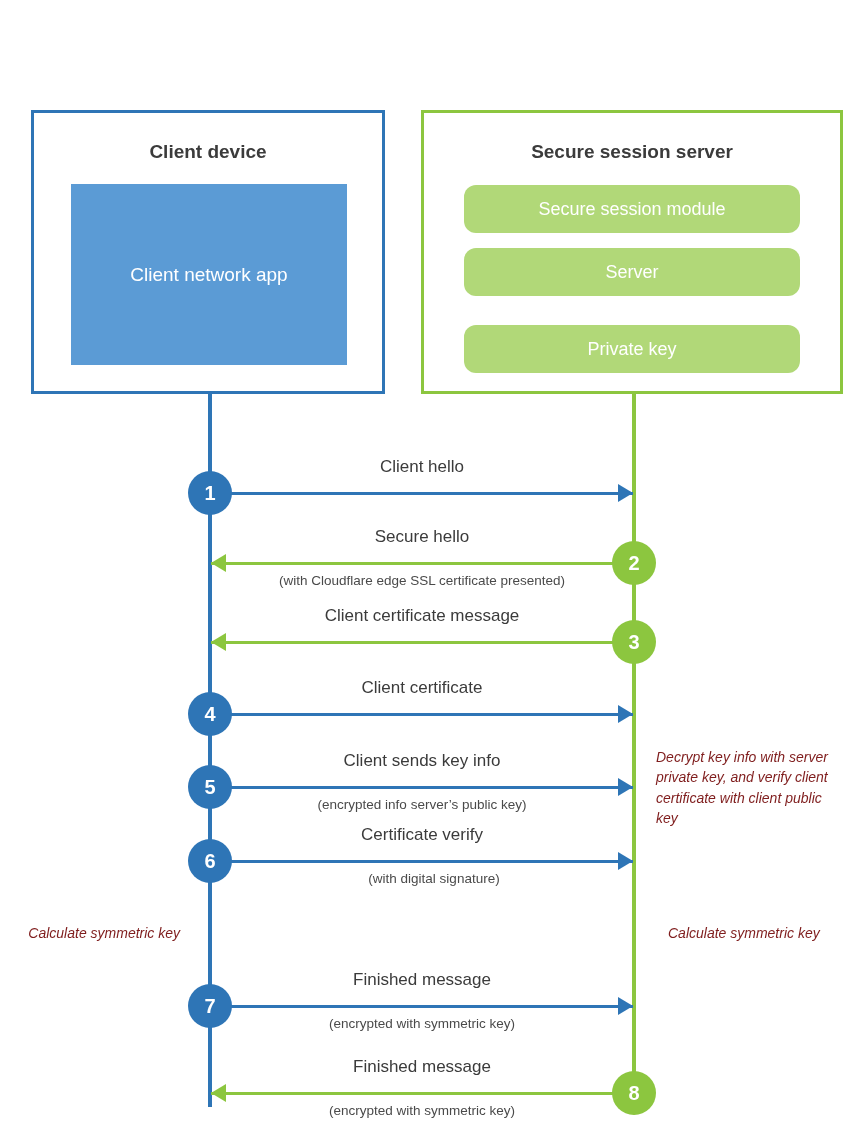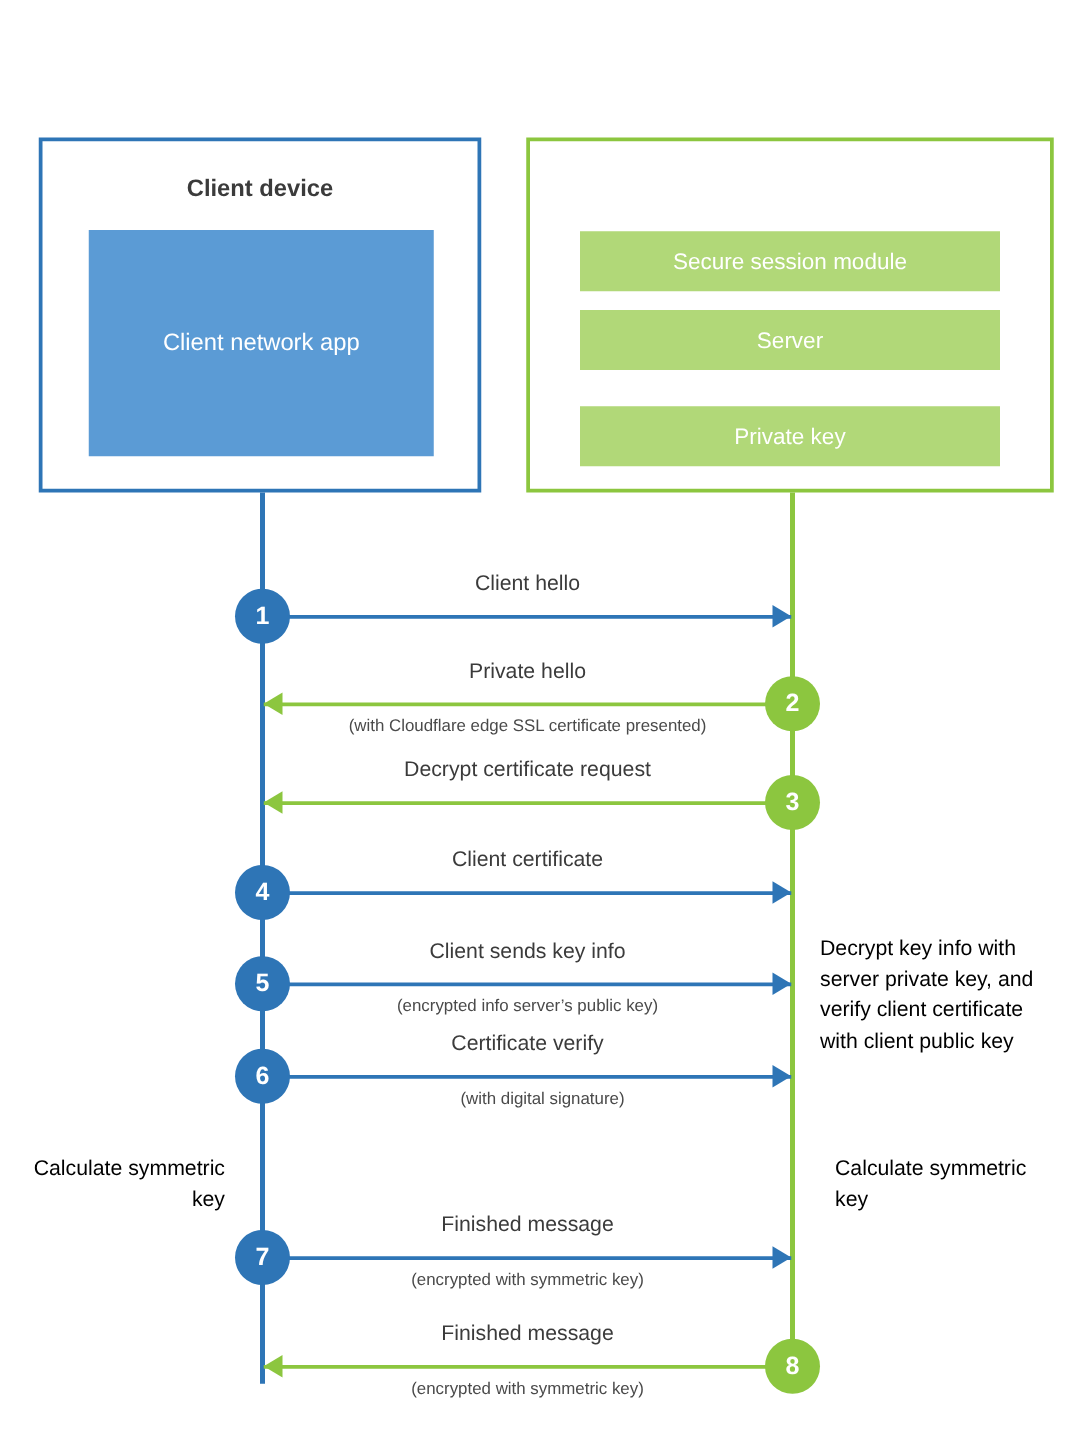--- a/index.html
+++ b/index.html
@@ -30,21 +30,21 @@
   #client-app {
     position: absolute; left: 37px; top: 71px; width: 276px; height: 181px;
     background: #5B9BD5; color: #ffffff; font-size: 19px; font-weight: 400;
     display: flex; align-items: center; justify-content: center;
     text-align: left; line-height: 1.35;
   }
 
   .server-bar {
     position: absolute; left: 40px; width: 336px; height: 48px;
     background: #B1D878; color: #ffffff; font-size: 18px;
-    display: flex; align-items: center; justify-content: center;
+    display: flex; align-items: center; justify-content: center; border-radius: 12px;
   }
   #server-bar-0 { top: 72px; }
   #server-bar-1 { top: 135px; }
   #server-bar-2 { top: 196px; margin-top: 16px; }
 
   
   .lifeline { position: absolute; width: 4px; }
   #lifeline-client { left: 208px; top: 394px; height: 713px; background: #2E75B6; }
   #lifeline-server { left: 632px; top: 394px; height: 700px; background: #8CC63F; }
 
@@ -77,65 +77,66 @@
     position: absolute; text-align: center; font-size: 17px; color: #3b3b3b;
     white-space: nowrap; top: -36px;
   }
   .step-sub {
     position: absolute; text-align: center; font-size: 13.5px; color: #4a4a4a;
     white-space: nowrap; top: 10px;
   }
 
   
   .side-note {
-    position: absolute; font-size: 17px; color: #000000; line-height: 1.45;
+    position: absolute; font-size: 14px; color: #7f1d1d; line-height: 1.45; font-style: italic;
   }
   #note-decrypt { left: 656px; top: 747px; width: 180px; text-align: left; }
   #note-calc-client { left: 20px; top: 923px; width: 160px; text-align: right; }
   #note-calc-server { left: 668px; top: 923px; width: 170px; text-align: left; }
 </style>
 </head>
 <body>
 
 <div id="stage">
 
 
   <div class="entity-box" id="client-box">
     <div class="entity-title">Client device</div>
     <div id="client-app">Client network app</div>
   </div>
 
   <div class="entity-box" id="server-box">
+    <div class="entity-title">Secure session server</div>
     <div class="server-bar" id="server-bar-0">Secure session module</div>
     <div class="server-bar" id="server-bar-1">Server</div>
     <div class="server-bar" id="server-bar-2">Private key</div>
   </div>
 
   <div class="lifeline" id="lifeline-client"></div>
   <div class="lifeline" id="lifeline-server"></div>
 
   <div id="steps-layer">
       <div class="step blue" style="top: 493px;">
         <div class="step-line" style="left: 211px; width: 422px;"></div>
         <div class="arrowhead arrow-right" style="left: 618px;"></div>
         <div class="badge blue-badge" style="left: 188px;">1</div>
         <div class="step-label" style="left: 222px; width: 400px;">Client hello</div>
       </div>
       <div class="step green" style="top: 563px;">
         <div class="step-line" style="left: 211px; width: 422px;"></div>
         <div class="arrowhead arrow-left" style="left: 211px;"></div>
         <div class="badge green-badge" style="left: 612px;">2</div>
-        <div class="step-label" style="left: 222px; width: 400px;">Private hello</div>
+        <div class="step-label" style="left: 222px; width: 400px;">Secure hello</div>
         <div class="step-sub" style="left: 172px; width: 500px;">(with Cloudflare edge SSL certificate presented)</div>
       </div>
       <div class="step green" style="top: 642px;">
         <div class="step-line" style="left: 211px; width: 422px;"></div>
         <div class="arrowhead arrow-left" style="left: 211px;"></div>
         <div class="badge green-badge" style="left: 612px;">3</div>
-        <div class="step-label" style="left: 222px; width: 400px;">Decrypt certificate request</div>
+        <div class="step-label" style="left: 222px; width: 400px;">Client certificate message</div>
       </div>
       <div class="step blue" style="top: 714px;">
         <div class="step-line" style="left: 211px; width: 422px;"></div>
         <div class="arrowhead arrow-right" style="left: 618px;"></div>
         <div class="badge blue-badge" style="left: 188px;">4</div>
         <div class="step-label" style="left: 222px; width: 400px;">Client certificate</div>
       </div>
       <div class="step blue" style="top: 787px;">
         <div class="step-line" style="left: 211px; width: 422px;"></div>
         <div class="arrowhead arrow-right" style="left: 618px;"></div>

